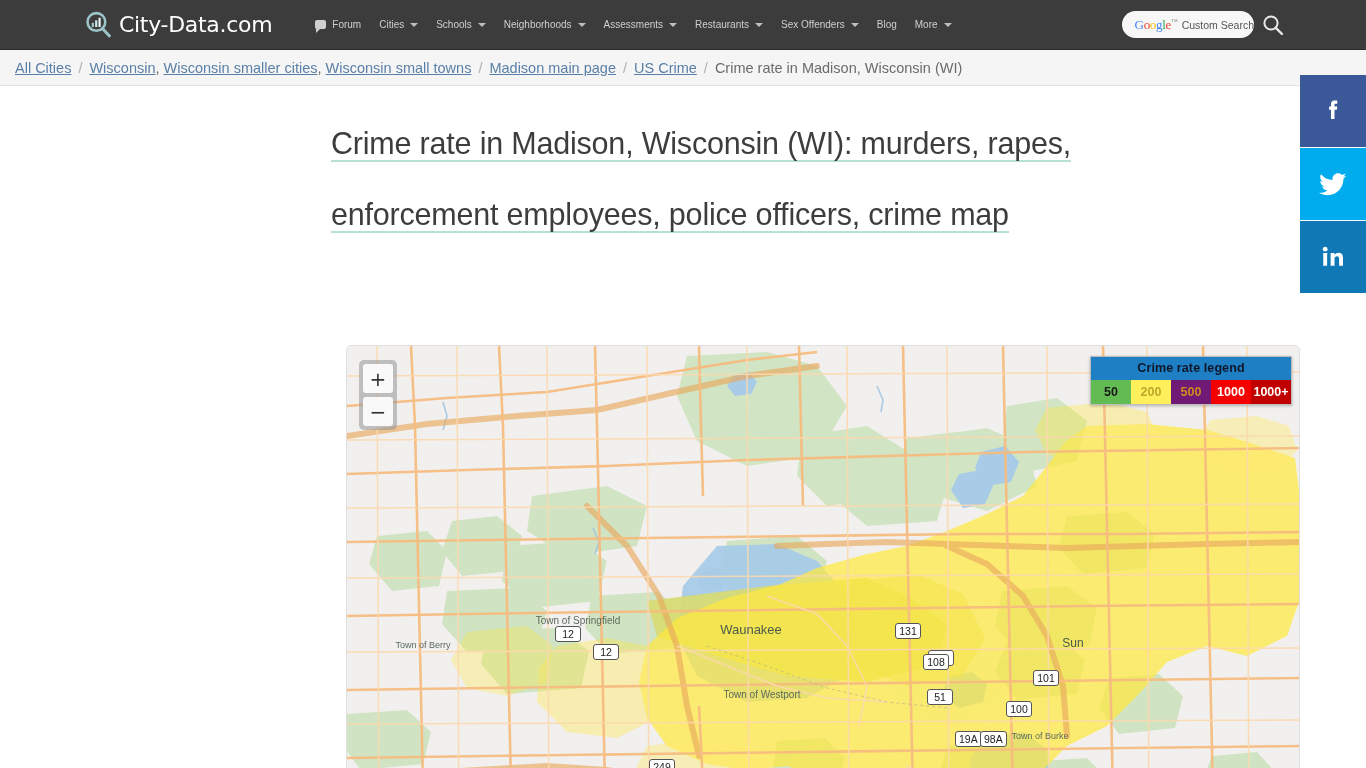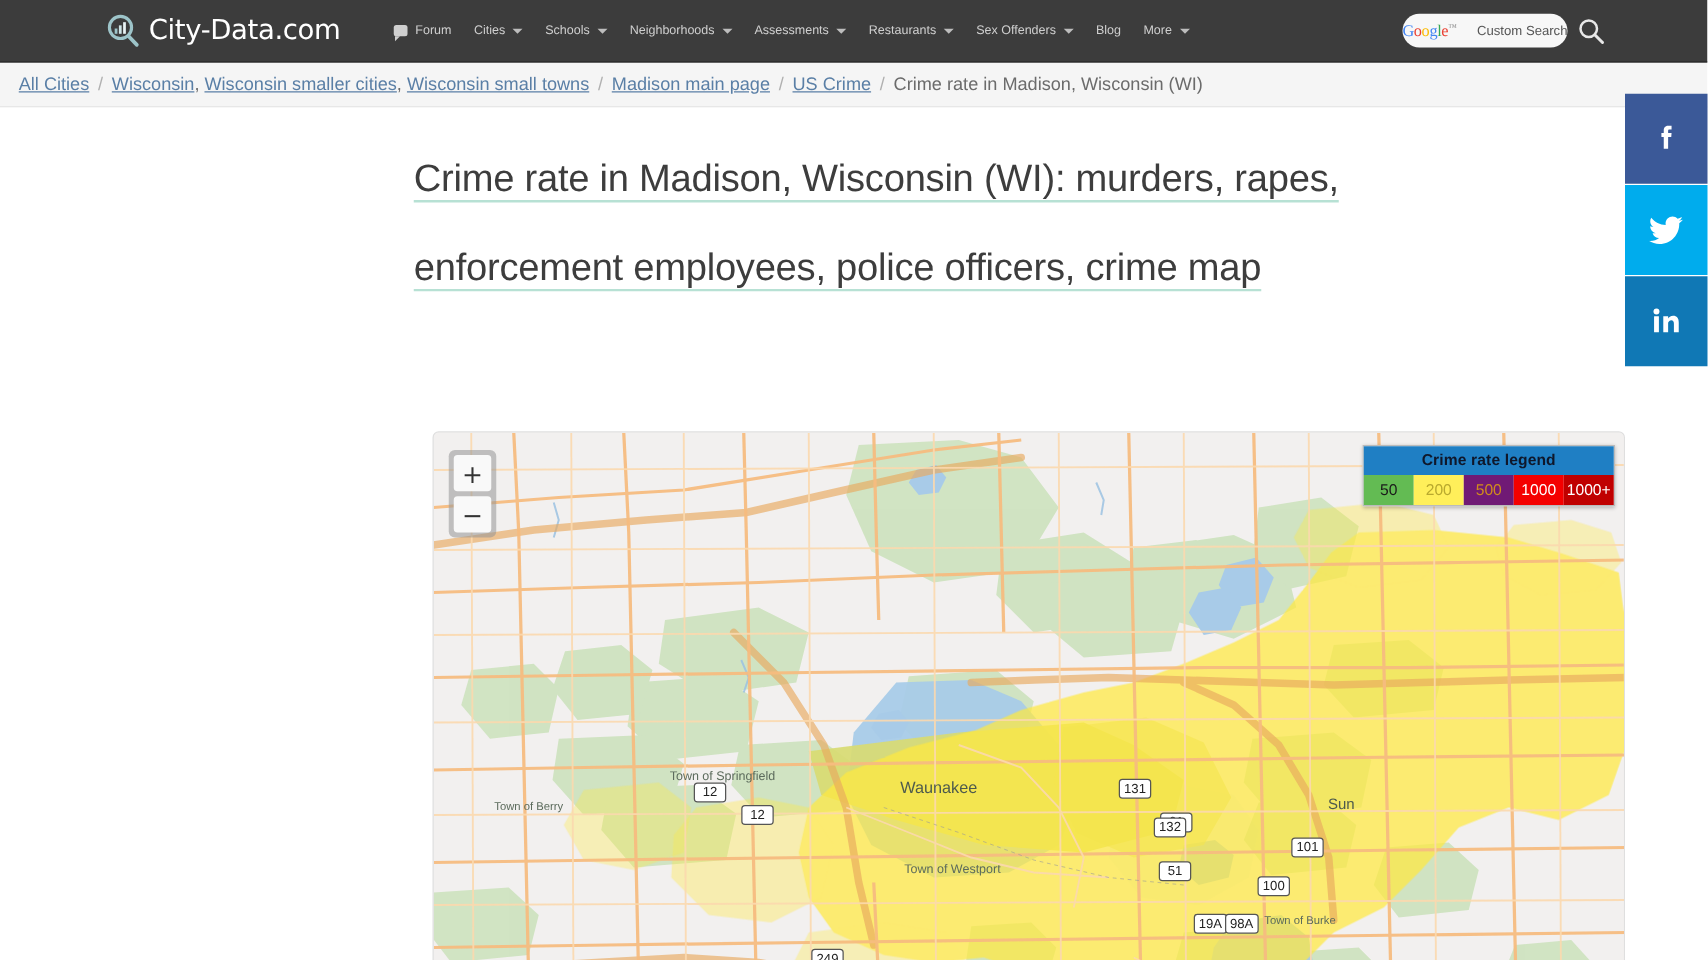--- a/index.html
+++ b/index.html
@@ -71,21 +71,21 @@
     display: flex;
     align-items: center;
     gap: 8px;
   }
   .gsearch {
     width: 132px; height: 27px;
     background: #f7f7f7;
     border-radius: 14px;
     display: flex;
     align-items: center;
-    justify-content: space-between;
+    justify-content: flex-end;
     gap: 4px;
     cursor: text;
     font-size: 10.5px;
     overflow: hidden;
   }
   .goog { font-family: "Liberation Serif", serif; font-size: 13px; letter-spacing: -0.3px;}
   .goog .g1{color:#4285F4;} .goog .g2{color:#EA4335;} .goog .g3{color:#FBBC05;}
   .goog .g4{color:#4285F4;} .goog .g5{color:#34A853;} .goog .g6{color:#EA4335;}
   .goog sup { font-size: 7px; color: #888; }
   .gcs-label { color: #555; font-size: 10.5px; }
@@ -193,21 +193,21 @@
     padding: 4px 0 5px;
     letter-spacing: .1px;
   }
   .legend-scale { display: flex; height: 24px; }
   .legend-cell {
     flex: 1;
     display: flex;
     align-items: center;
     justify-content: center;
     font-size: 12.5px;
-    font-weight: normal;
+    font-weight: bold;
   }
 
   
   .social-rail {
     position: absolute;
     right: 0; top: 75px;
     width: 66px;
     z-index: 60;
   }
   .social-btn {
@@ -462,21 +462,21 @@
           <text x="707" y="719" font-size="9" fill="#7b96b8" font-family="&quot;Liberation Sans&quot;, sans-serif" text-anchor="middle">Yahara River</text>
           <text x="8" y="659" font-size="9" fill="#5c6b5c" font-family="&quot;Liberation Sans&quot;, sans-serif" text-anchor="middle">Oreb</text>
           <text x="944" y="574" font-size="9" fill="#5c6b5c" font-family="&quot;Liberation Sans&quot;, sans-serif" text-anchor="middle">De</text>
         </svg>
 
       <div id="shield-layer" style="position:absolute;left:0;top:0;width:954px;height:498px;">
           <div style="position: absolute; left: 208px; top: 280px; min-width: 26px; height: 16px; padding: 0px 3px; display: flex; align-items: center; justify-content: center; font-size: 10.5px; border-radius: 3px; font-family: &quot;Liberation Sans&quot;, sans-serif; background: rgb(255, 255, 255); border: 1px solid rgb(85, 85, 85); color: rgb(34, 34, 34);">12</div>
           <div style="position: absolute; left: 246px; top: 298px; min-width: 26px; height: 16px; padding: 0px 3px; display: flex; align-items: center; justify-content: center; font-size: 10.5px; border-radius: 3px; font-family: &quot;Liberation Sans&quot;, sans-serif; background: rgb(255, 255, 255); border: 1px solid rgb(85, 85, 85); color: rgb(34, 34, 34);">12</div>
           <div style="position: absolute; left: 548px; top: 277px; min-width: 26px; height: 16px; padding: 0px 3px; display: flex; align-items: center; justify-content: center; font-size: 10.5px; border-radius: 3px; font-family: &quot;Liberation Sans&quot;, sans-serif; background: rgb(255, 255, 255); border: 1px solid rgb(85, 85, 85); color: rgb(34, 34, 34);">131</div>
           <div style="position: absolute; left: 581px; top: 304px; min-width: 26px; height: 16px; padding: 0px 3px; display: flex; align-items: center; justify-content: center; font-size: 10.5px; border-radius: 3px; font-family: &quot;Liberation Sans&quot;, sans-serif; background: rgb(255, 255, 255); border: 1px solid rgb(85, 85, 85); color: rgb(34, 34, 34);">61</div>
-          <div style="position: absolute; left: 576px; top: 308px; min-width: 26px; height: 16px; padding: 0px 3px; display: flex; align-items: center; justify-content: center; font-size: 10.5px; border-radius: 3px; font-family: &quot;Liberation Sans&quot;, sans-serif; background: rgb(255, 255, 255); border: 1px solid rgb(85, 85, 85); color: rgb(34, 34, 34);">132</div>
+          <div style="position: absolute; left: 576px; top: 308px; min-width: 26px; height: 16px; padding: 0px 3px; display: flex; align-items: center; justify-content: center; font-size: 10.5px; border-radius: 3px; font-family: &quot;Liberation Sans&quot;, sans-serif; background: rgb(255, 255, 255); border: 1px solid rgb(85, 85, 85); color: rgb(34, 34, 34);">108</div>
           <div style="position: absolute; left: 686px; top: 324px; min-width: 26px; height: 16px; padding: 0px 3px; display: flex; align-items: center; justify-content: center; font-size: 10.5px; border-radius: 3px; font-family: &quot;Liberation Sans&quot;, sans-serif; background: rgb(255, 255, 255); border: 1px solid rgb(85, 85, 85); color: rgb(34, 34, 34);">101</div>
           <div style="position: absolute; left: 580px; top: 343px; min-width: 26px; height: 16px; padding: 0px 3px; display: flex; align-items: center; justify-content: center; font-size: 10.5px; border-radius: 3px; font-family: &quot;Liberation Sans&quot;, sans-serif; background: rgb(255, 255, 255); border: 1px solid rgb(85, 85, 85); color: rgb(34, 34, 34);">51</div>
           <div style="position: absolute; left: 659px; top: 355px; min-width: 26px; height: 16px; padding: 0px 3px; display: flex; align-items: center; justify-content: center; font-size: 10.5px; border-radius: 3px; font-family: &quot;Liberation Sans&quot;, sans-serif; background: rgb(255, 255, 255); border: 1px solid rgb(85, 85, 85); color: rgb(34, 34, 34);">100</div>
           <div style="position: absolute; left: 608px; top: 385px; min-width: 26px; height: 16px; padding: 0px 3px; display: flex; align-items: center; justify-content: center; font-size: 10.5px; border-radius: 3px; font-family: &quot;Liberation Sans&quot;, sans-serif; background: rgb(255, 255, 255); border: 1px solid rgb(85, 85, 85); color: rgb(34, 34, 34);">19A</div>
           <div style="position: absolute; left: 633px; top: 385px; min-width: 26px; height: 16px; padding: 0px 3px; display: flex; align-items: center; justify-content: center; font-size: 10.5px; border-radius: 3px; font-family: &quot;Liberation Sans&quot;, sans-serif; background: rgb(255, 255, 255); border: 1px solid rgb(85, 85, 85); color: rgb(34, 34, 34);">98A</div>
           <div style="position: absolute; left: 302px; top: 413px; min-width: 26px; height: 16px; padding: 0px 3px; display: flex; align-items: center; justify-content: center; font-size: 10.5px; border-radius: 3px; font-family: &quot;Liberation Sans&quot;, sans-serif; background: rgb(255, 255, 255); border: 1px solid rgb(85, 85, 85); color: rgb(34, 34, 34);">249</div>
         </div>
     </div>
 
     <div class="zoom-ctl">

